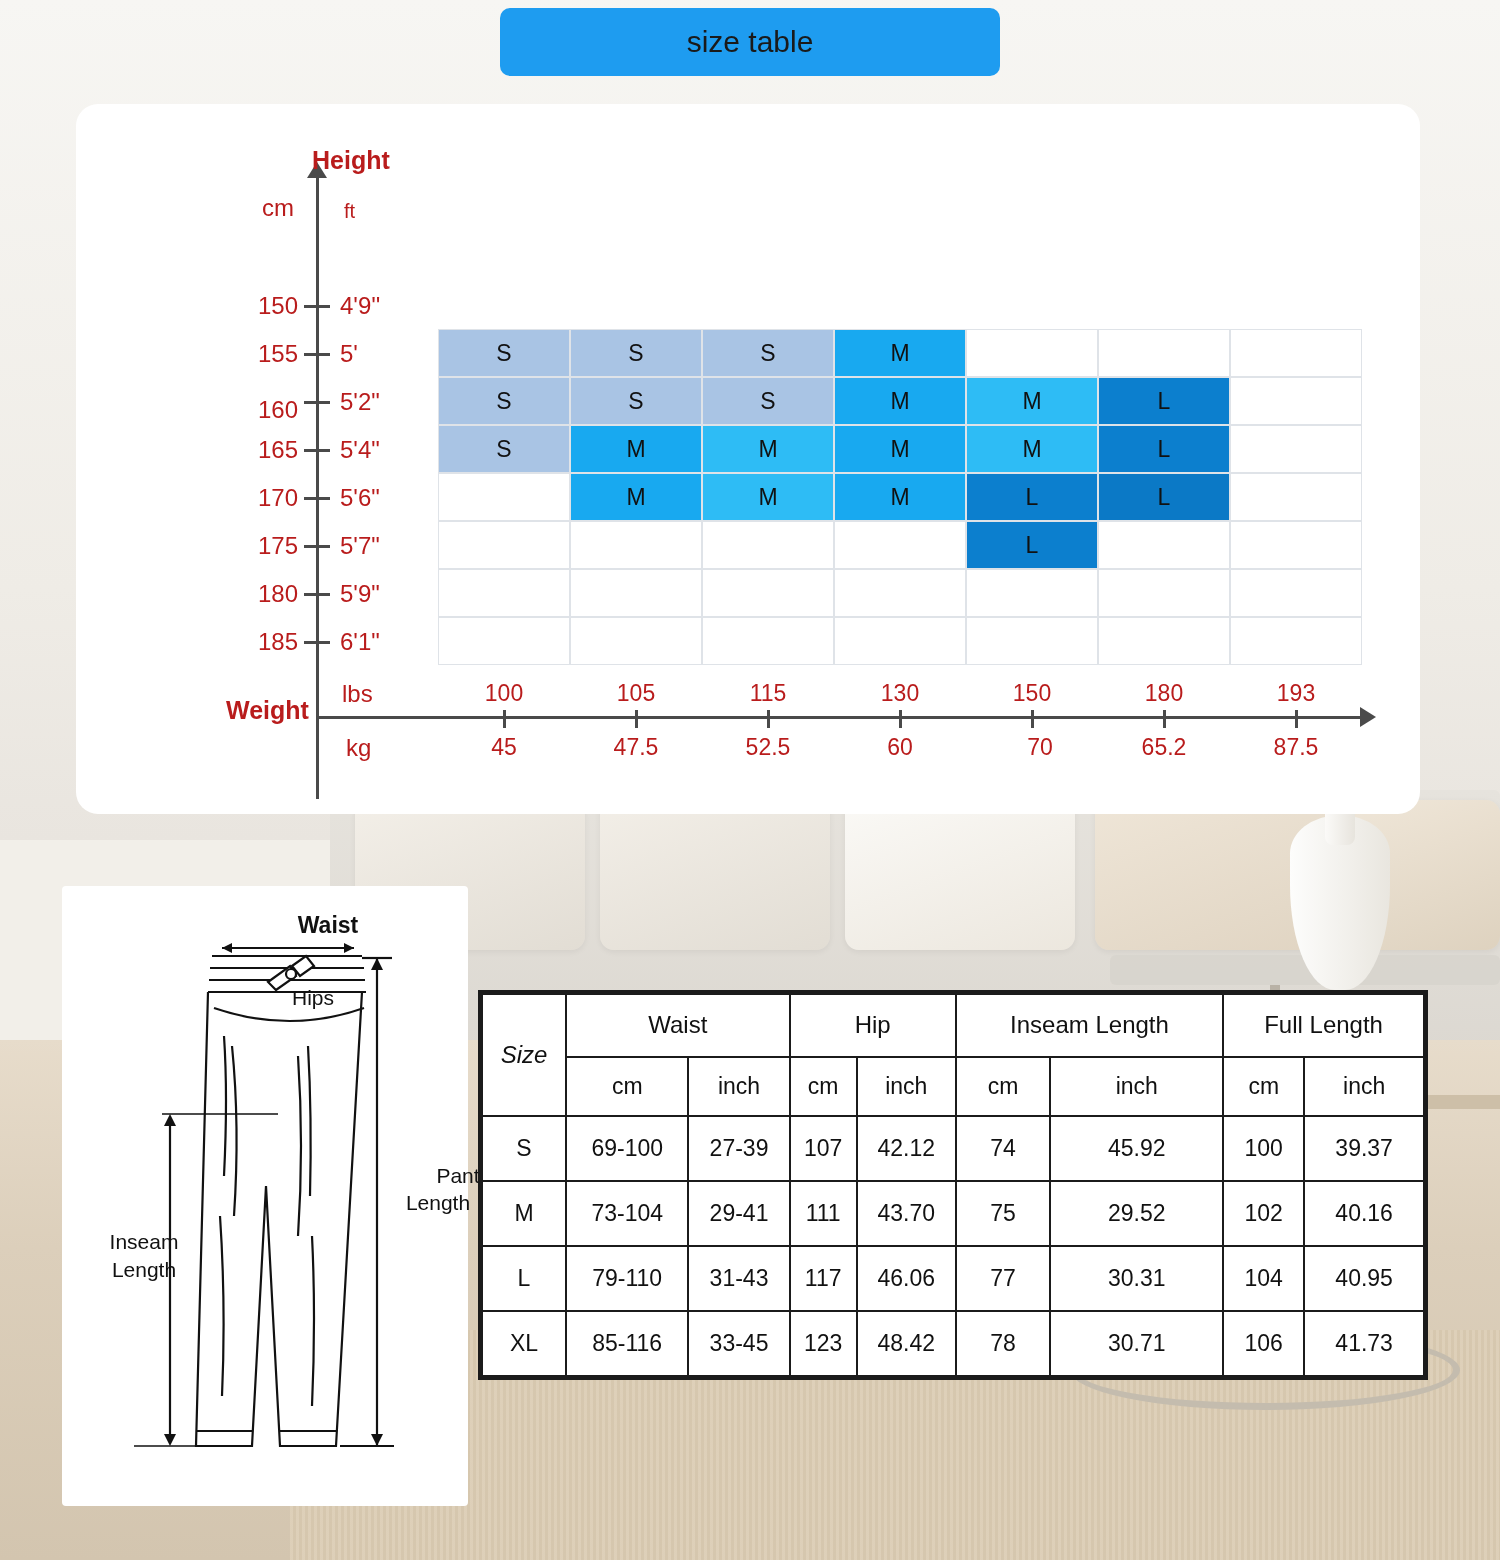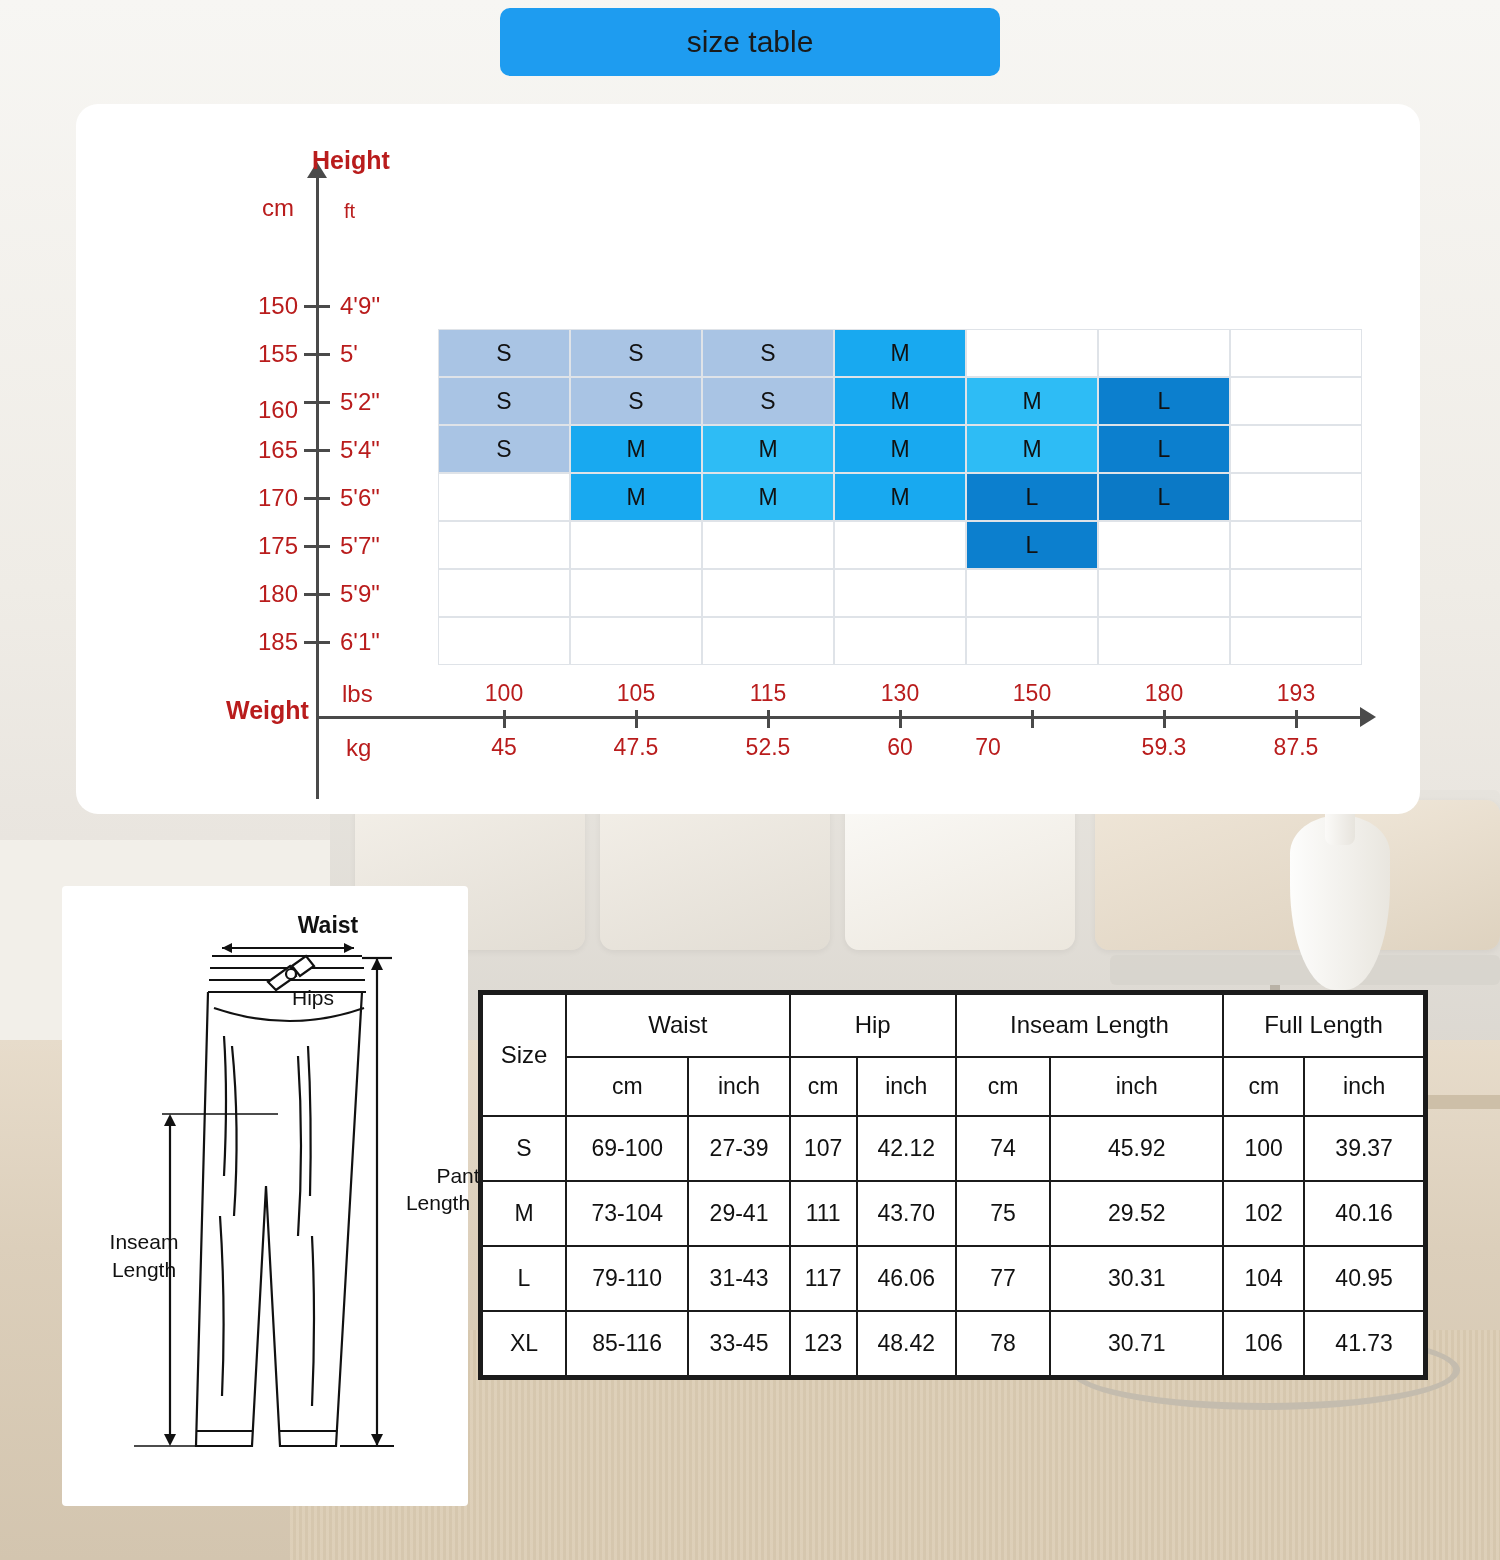--- a/index.html
+++ b/index.html
@@ -152,21 +152,21 @@
     background: #fff; border: 3px solid #1b1b1b;
   }
   table.meas {
     width: 100%; height: 100%; border-collapse: collapse;
     font-size: 23px; color: #111;
   }
   table.meas td, table.meas th {
     border: 2px solid #1b1b1b; text-align: center; font-weight: normal;
     padding: 0;
   }
-  .col-size { width: 84px; }
+  .col-size { width: 84px; font-style: italic; }
   .unit-row td { height: 58px; }
   .grp-row td { height: 62px; font-size: 24px; }
   .data-row td { height: 64px; }
 </style>
 </head>
 <body>
 
 <div id="bg">
   <div class="wall"></div>
   <div class="sofa"></div>
@@ -241,22 +241,22 @@
   <div class="lbl lbs-val" style="left:652px; top:576px">115</div>
   <div class="lbl lbs-val" style="left:784px; top:576px">130</div>
   <div class="lbl lbs-val" style="left:916px; top:576px">150</div>
   <div class="lbl lbs-val" style="left:1048px; top:576px">180</div>
   <div class="lbl lbs-val" style="left:1180px; top:576px">193</div>
 
   <div class="lbl kg-val" style="left:388px; top:630px">45</div>
   <div class="lbl kg-val" style="left:520px; top:630px">47.5</div>
   <div class="lbl kg-val" style="left:652px; top:630px">52.5</div>
   <div class="lbl kg-val" style="left:784px; top:630px">60</div>
-  <div class="lbl kg-val" style="left:872px; top:630px">70</div>
-  <div class="lbl kg-val" style="left:1048px; top:630px">59.3</div>
+  <div class="lbl kg-val" style="left:924px; top:630px">70</div>
+  <div class="lbl kg-val" style="left:1048px; top:630px">65.2</div>
   <div class="lbl kg-val" style="left:1180px; top:630px">87.5</div>
 
   <div id="grid">
 
     <div class="gcell c-s" style="left:0px;   top:0px">S</div>
     <div class="gcell c-s" style="left:132px; top:0px">S</div>
     <div class="gcell c-s" style="left:264px; top:0px">S</div>
     <div class="gcell c-m1" style="left:396px; top:0px">M</div>
     <div class="gcell c-empty" style="left:528px; top:0px"></div>
     <div class="gcell c-empty" style="left:660px; top:0px"></div>

